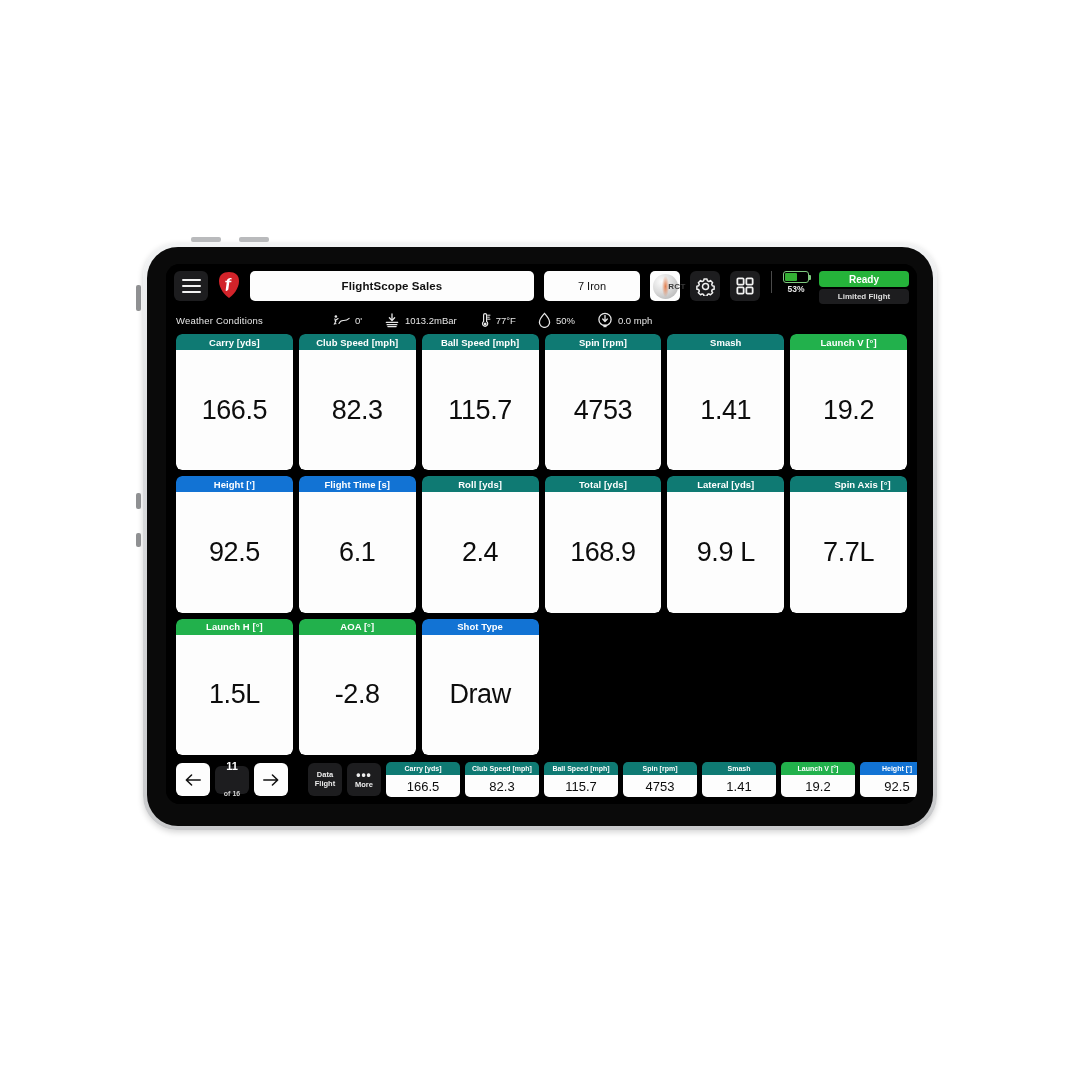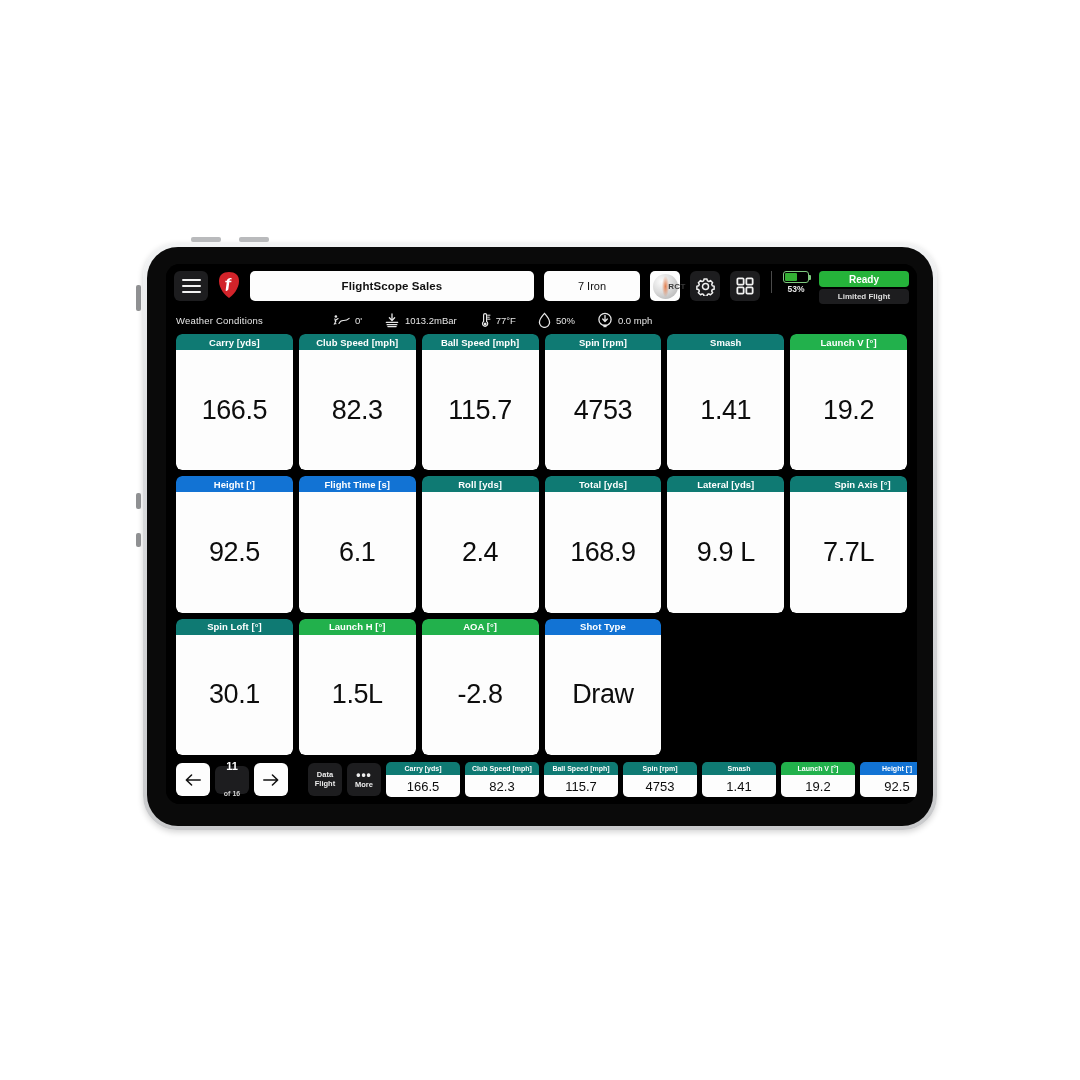--- a/index.html
+++ b/index.html
@@ -350,24 +350,20 @@
             </div>
             <div class="tile">
               <div class="tile-head" style="background: rgb(15, 122, 115);">Lateral [yds]</div>
               <div class="tile-val">9.9 L</div>
             </div>
             <div class="tile">
               <div class="tile-head" style="background: rgb(15, 122, 115); padding-left: 28px;">Spin Axis [°]</div>
               <div class="tile-val">7.7L</div>
             </div>
             <div class="tile">
-              <div class="tile-head" style="background: rgb(15, 122, 115);">Spin Loft [°]</div>
-              <div class="tile-val">30.1</div>
-            </div>
-            <div class="tile">
               <div class="tile-head" style="background: rgb(34, 177, 76);">Launch H [°]</div>
               <div class="tile-val">1.5L</div>
             </div>
             <div class="tile">
               <div class="tile-head" style="background: rgb(34, 177, 76);">AOA [°]</div>
               <div class="tile-val">-2.8</div>
             </div>
             <div class="tile">
               <div class="tile-head" style="background: rgb(18, 115, 212);">Shot Type</div>
               <div class="tile-val">Draw</div>

